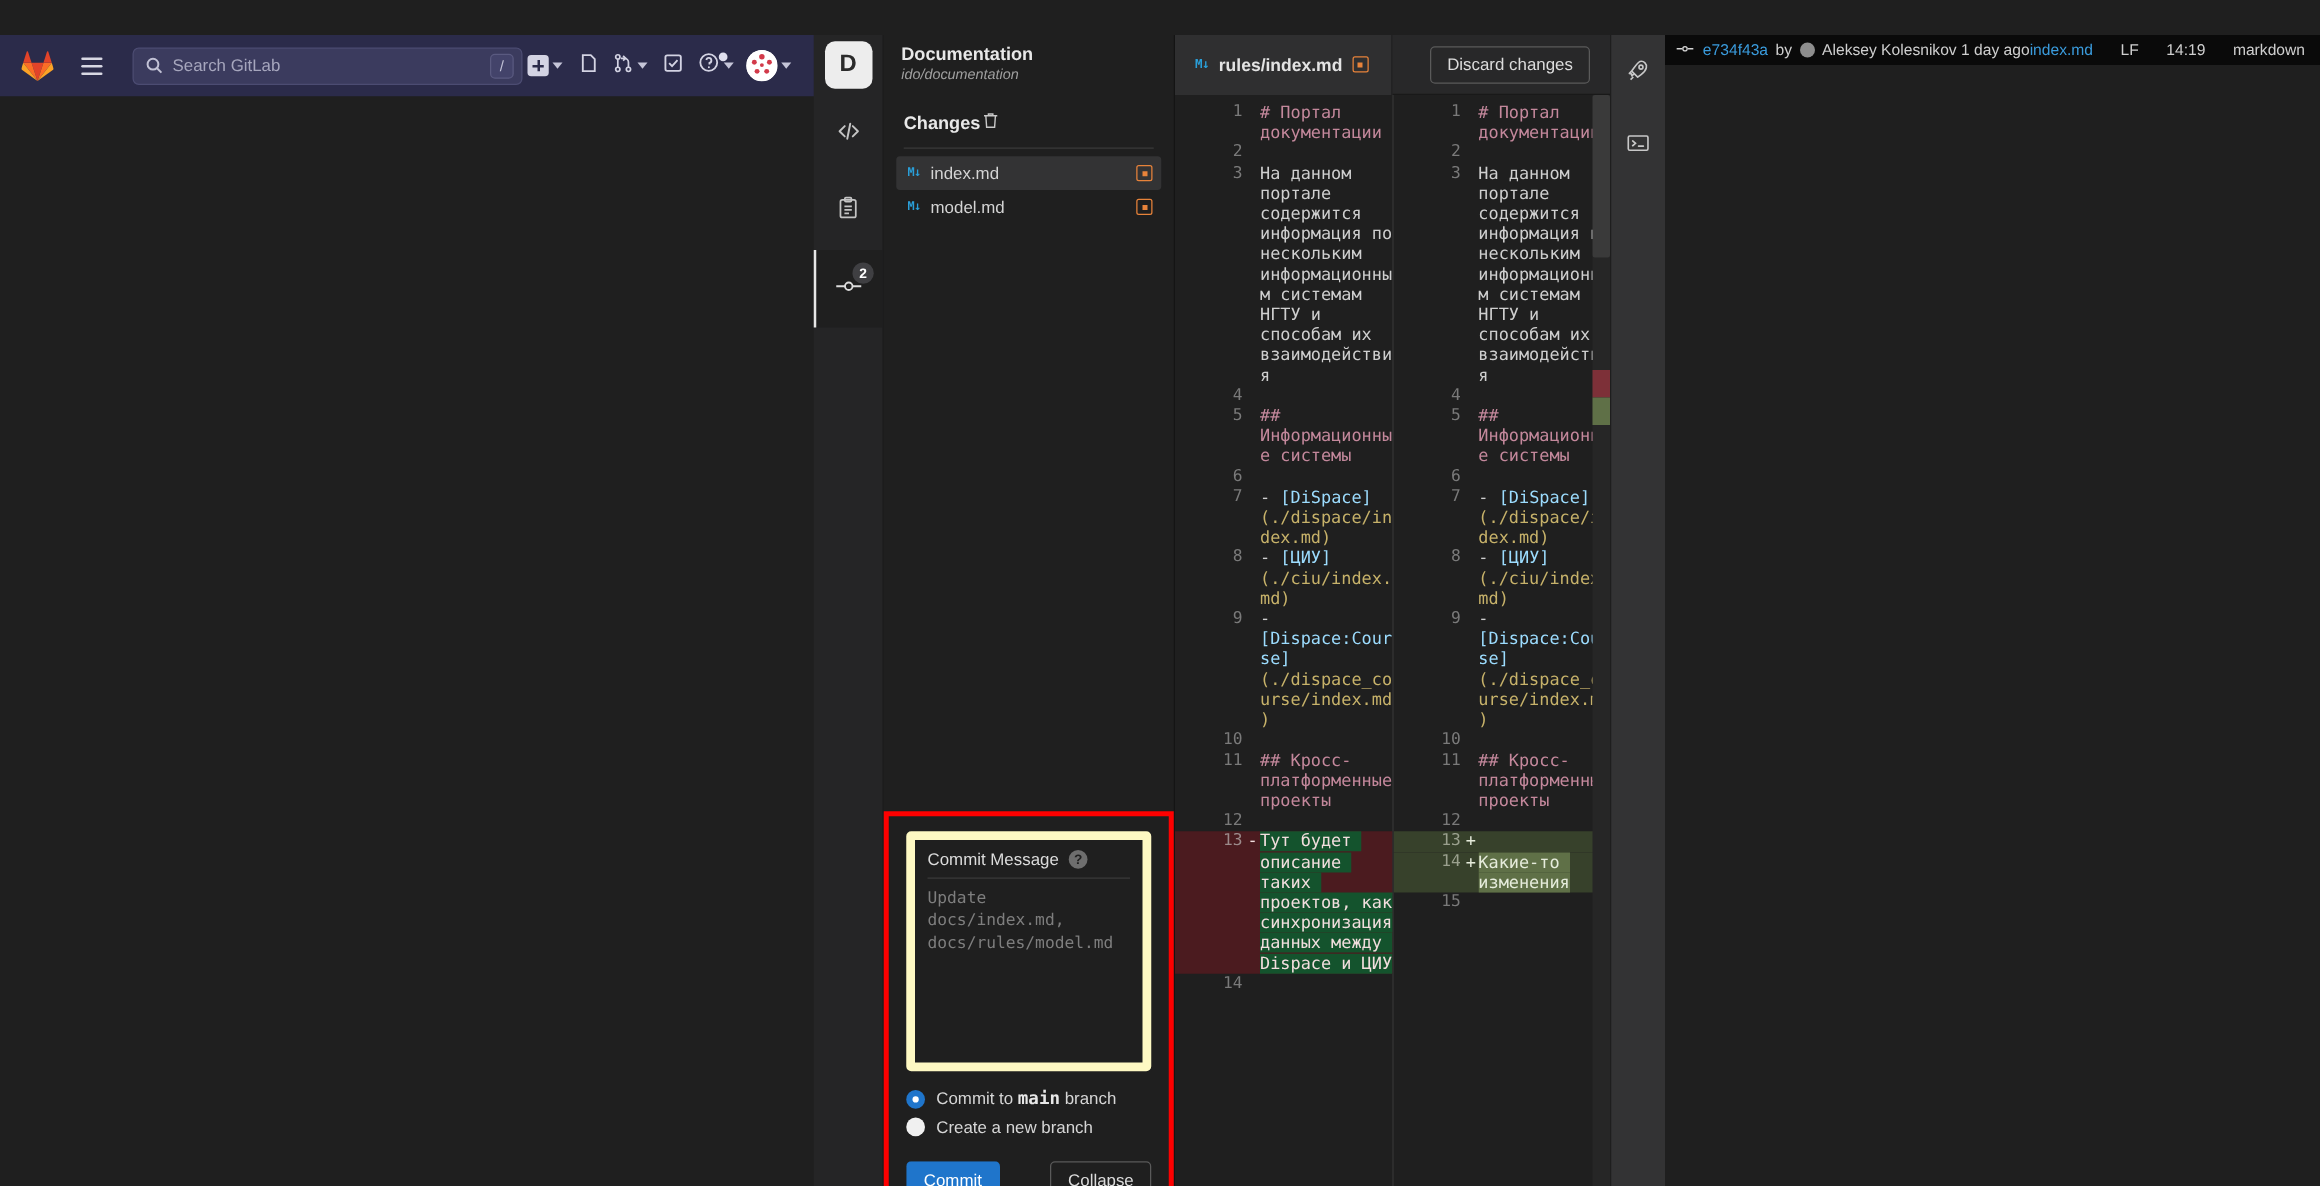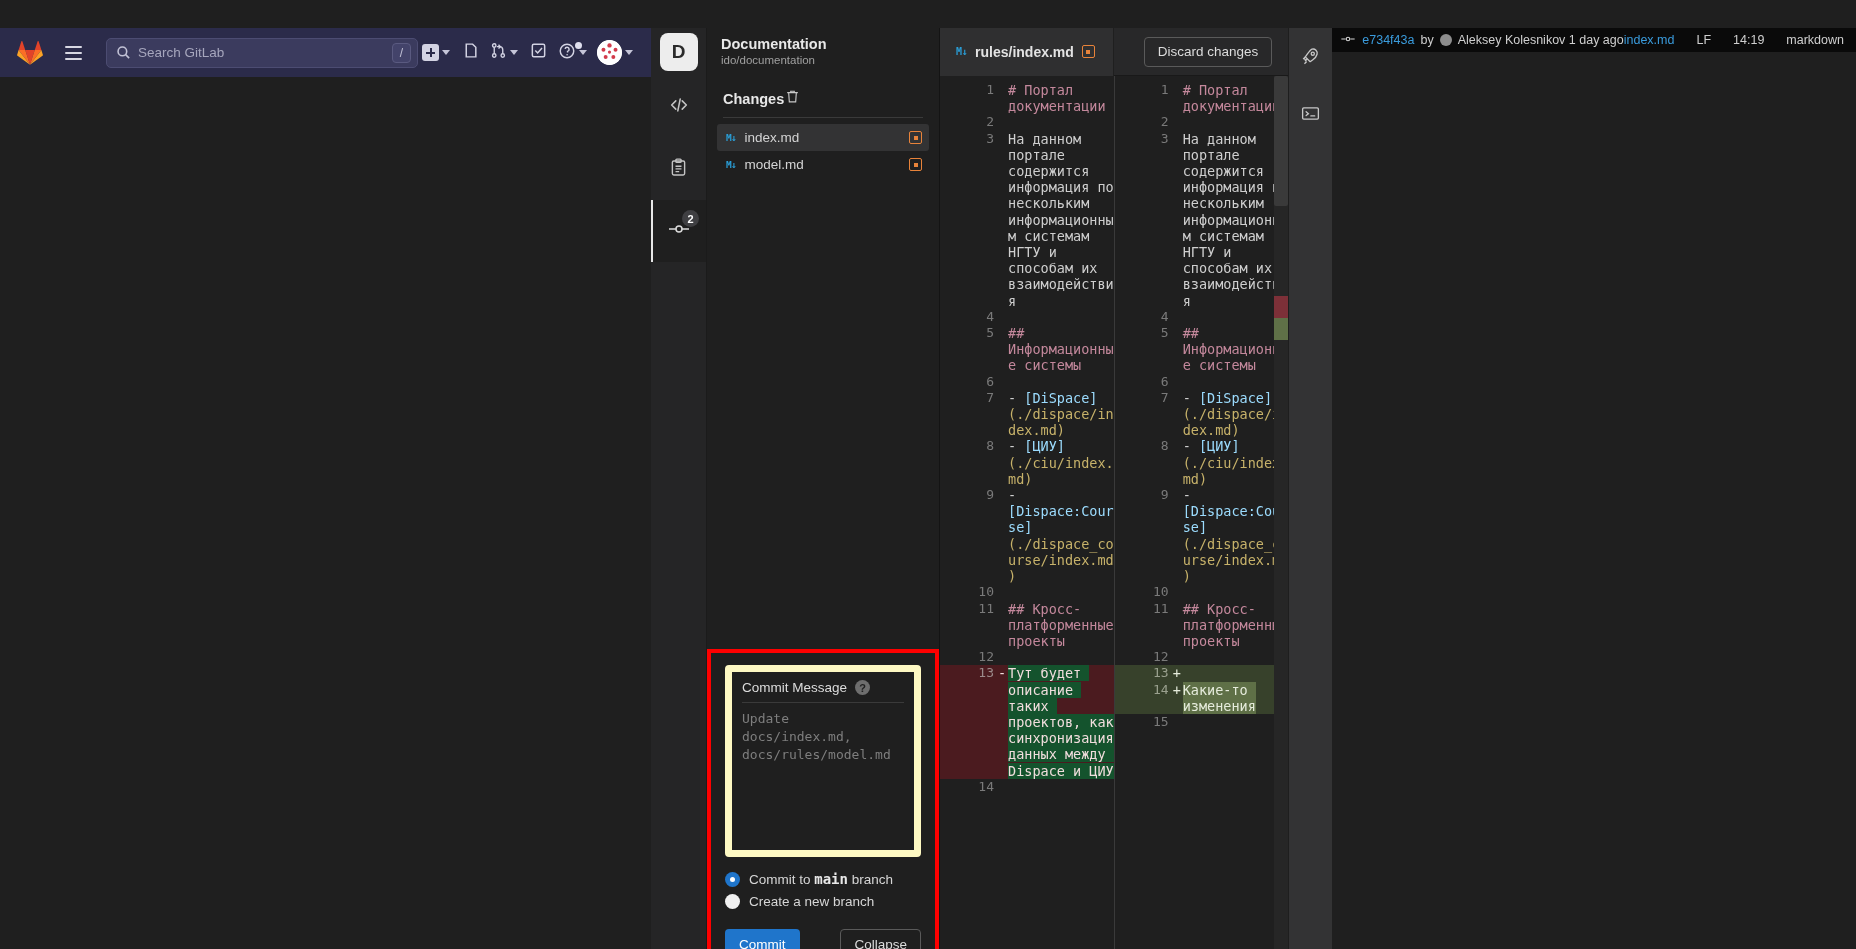--- a/index.html
+++ b/index.html
@@ -105,21 +105,21 @@
   }
 
   
   .side {
     width: 233px; min-width: 233px; background: #1f1f1f;
     display: flex; flex-direction: column; position: relative;
     border-right: 1px solid #141414;
   }
   .side-head { height: 48px; display: flex; flex-direction: column; justify-content: center; padding: 0 14px; }
   .side-head .proj-name { color: #e8e8e8; font-size: 14.5px; font-weight: 700; line-height: 17px; }
-  .side-head .proj-path { color: #a0a0a0; font-size: 11.5px; line-height: 15px; }
+  .side-head .proj-path { color: #a0a0a0; font-size: 11.5px; line-height: 15px; font-style: italic; }
   .side-body { flex: 1; padding: 0 10px; overflow: hidden; }
   .changes-hdr {
     display: flex; align-items: center; 
     padding: 12px 4px 8px 6px;
   }
   .changes-hdr .ttl { color: #e8e8e8; font-size: 14.5px; font-weight: 700; }
   .hdr-sep { height: 1px; background: #3a3a3a; margin: 0 6px 6px 6px; }
   .file-row {
     display: flex; align-items: center; gap: 8px;
     height: 27px; padding: 0 7px 0 9px; border-radius: 3px;

